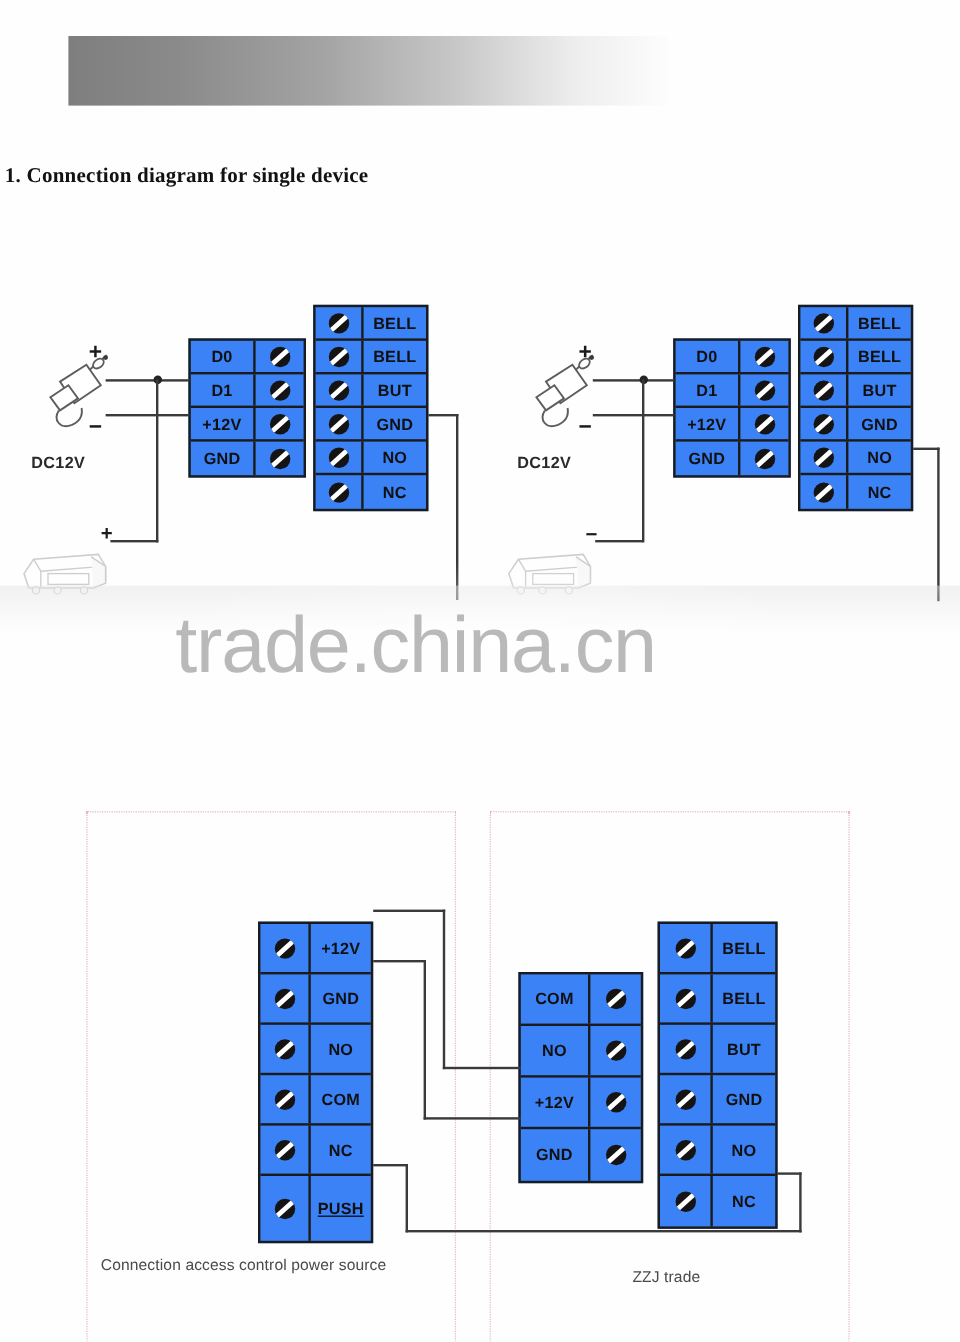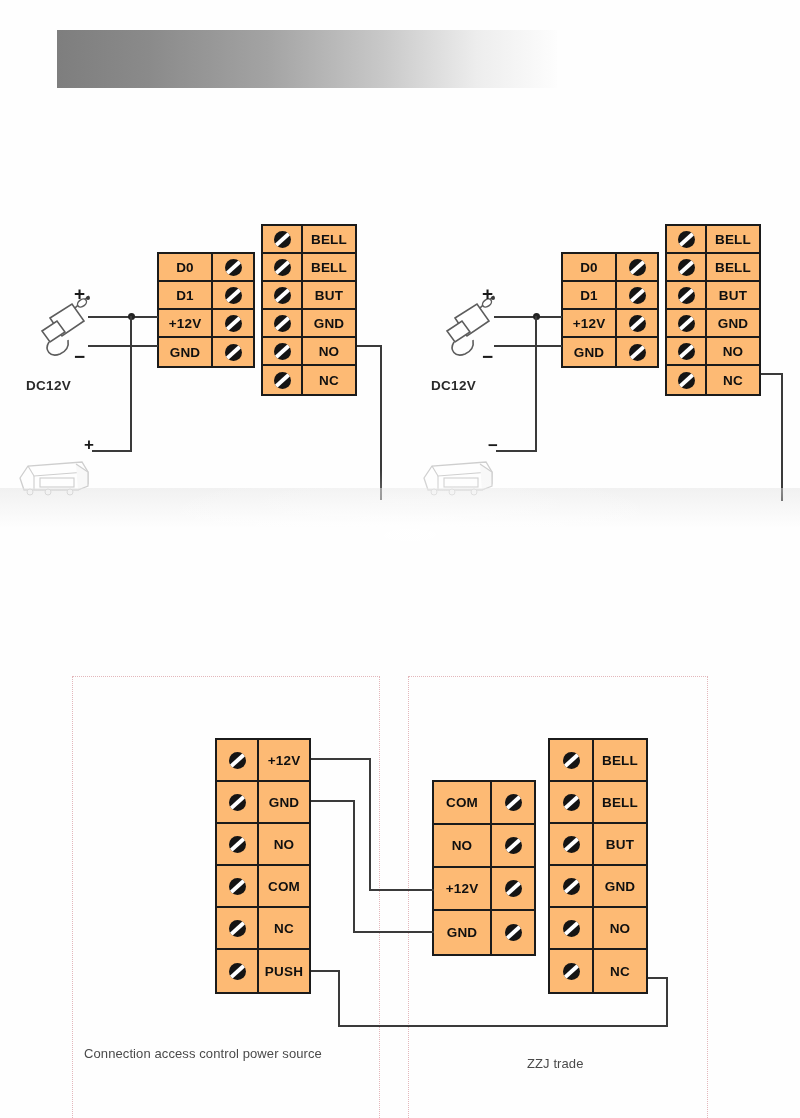--- a/index.html
+++ b/index.html
@@ -27,21 +27,21 @@
   .sec-head{
     position:absolute;left:4px;
     font-family:"Liberation Serif", serif;
     font-weight:bold;font-size:17.5px;color:#121212;white-space:nowrap;
     letter-spacing:.2px;
   }
   #sec1{top:136px;}
   #sec2{top:628px;}
 
   
-  .tblock{position:absolute;border:2.5px solid #1b1b1b;background:#fdba74;box-sizing:border-box;}
+  .tblock{position:absolute;border:2.5px solid #1b1b1b;background:#3b82f6;box-sizing:border-box;margin-top:30px;}
   .trow{display:flex;height:28px;box-sizing:border-box;border-bottom:2.2px solid #1b1b1b;}
   .trow:last-child{border-bottom:none;}
   .cell-screw{display:flex;align-items:center;justify-content:center;box-sizing:border-box;}
   .cell-lbl{display:flex;align-items:center;justify-content:center;box-sizing:border-box;
     font-size:13.5px;font-weight:bold;color:#101010;letter-spacing:.2px;}
   .sep-r{border-right:2.2px solid #1b1b1b;}
 
   .screw{
     width:17px;height:17px;border-radius:50%;
     background:#141414;position:relative;overflow:hidden;display:block;
@@ -88,20 +88,21 @@
   
   .sheen{position:absolute;background:linear-gradient(180deg,rgba(228,228,228,.5),rgba(255,255,255,0));pointer-events:none;}
 </style>
 </head>
 <body>
 
 <div class="page">
 
   <div class="banner"></div>
 
+  <div class="sec-head" id="sec1">1. Connection diagram for single device</div>
 
   <svg class="adapter" style="left:20px;top:290px;" width="80" height="75" viewBox="0 0 80 75">
     <path d="M30 28 L52 14 L64 31 L42 46 Z" fill="#fff" stroke="#5d5d5d" stroke-width="1.6"></path>
     <path d="M22 41 L37 31 L45 42 L30 52 Z" fill="#fff" stroke="#5d5d5d" stroke-width="1.6"></path>
     <path d="M55 18 C62 11, 66 9, 69 6" fill="none" stroke="#5d5d5d" stroke-width="1.6"></path>
     <ellipse cx="62" cy="13" rx="5" ry="3.4" fill="#fff" stroke="#5d5d5d" stroke-width="1.5" transform="rotate(-38 62 13)"></ellipse>
     <circle cx="68" cy="8" r="2" fill="#3a3a3a"></circle>
     <path d="M29 52 C24 60, 30 68, 40 64 C47 61, 49 56, 48 50" fill="none" stroke="#5d5d5d" stroke-width="1.6"></path>
   </svg>
   <div class="plus" style="left:74px;top:284px;">+</div>
@@ -290,20 +291,21 @@
     <path d="M68 16 L80 24 L80 38 L70 42" fill="#ececec" stroke="#6a6a6a" stroke-width="1.2"></path>
     <circle cx="22" cy="44" r="3" fill="#fff" stroke="#6a6a6a" stroke-width="1"></circle>
     <circle cx="40" cy="44" r="3" fill="#fff" stroke="#6a6a6a" stroke-width="1"></circle>
     <circle cx="62" cy="44" r="3" fill="#fff" stroke="#6a6a6a" stroke-width="1"></circle>
   </svg>
   <div class="lock-minus" style="left:488px;top:437px;">−</div>
 
   <div class="sheen" style="left:0;top:488px;width:800px;height:40px;"></div>
 
   <div class="wm-haze"></div>
+  <div class="watermark">trade.china.cn</div>
 
 
   <div class="dbox" style="left:72px;top:676px;width:308px;height:452px;"></div>
   <div class="dbox" style="left:408px;top:676px;width:300px;height:452px;"></div>
 
   <div class="tblock" style="left:215px;top:738px;width:96px;">
     <div class="trow" style="height:42px;">
       <div class="cell-screw sep-r" style="width:42px;">
           <span class="screw"></span>
         </div>
@@ -326,21 +328,21 @@
           <span class="screw"></span>
         </div>
       <div class="cell-lbl" style="width:50px;">COM</div>
     </div>
     <div class="trow" style="height:42px;">
       <div class="cell-screw sep-r" style="width:42px;">
           <span class="screw"></span>
         </div>
       <div class="cell-lbl" style="width:50px;">NC</div>
     </div>
-    <div class="trow" style="height:42px;">
+    <div class="trow" style="height:54px;text-decoration:underline;">
       <div class="cell-screw sep-r" style="width:42px;">
           <span class="screw"></span>
         </div>
       <div class="cell-lbl" style="width:50px;">PUSH</div>
     </div>
   </div>
 
   <div class="tblock" style="left:432px;top:780px;width:104px;">
     <div class="trow" style="height:43px;">
       <div class="cell-lbl sep-r" style="width:58px;">COM</div>

